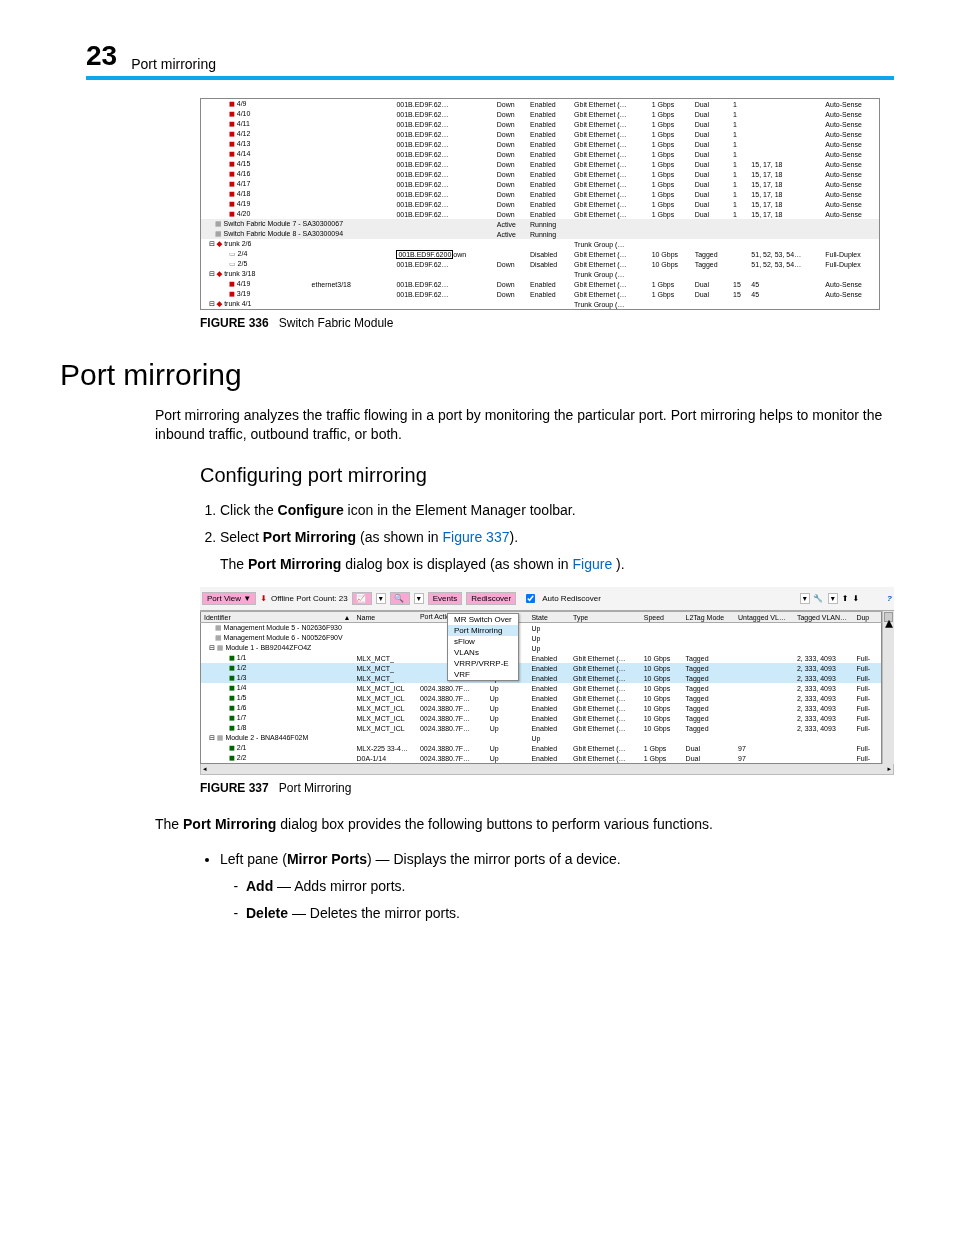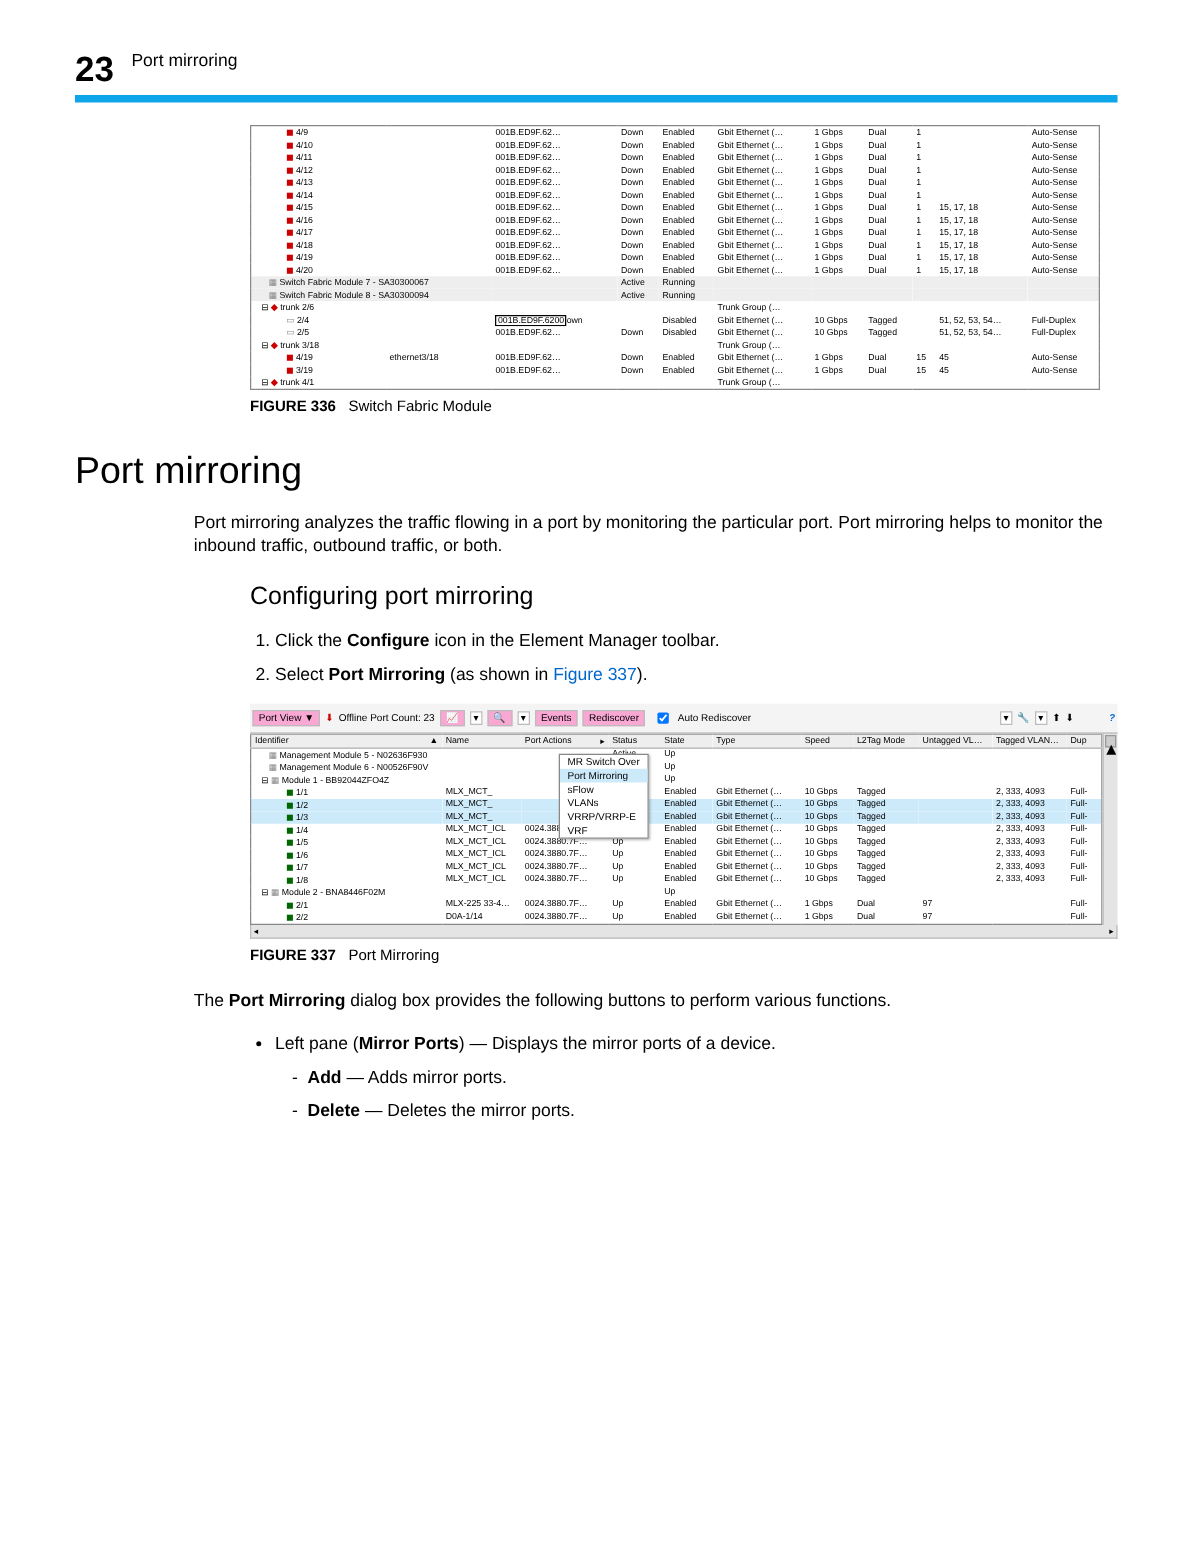--- a/index.html
+++ b/index.html
@@ -5,24 +5,25 @@
   body {
     font-family: Arial, Helvetica, sans-serif;
     margin: 0;
     padding: 40px 60px;
     color: #000;
     background: #fff;
     width: 834px;
   }
   .page-header {
     display: flex;
-    align-items: flex-start;
-    border-bottom: 6px solid #0ea5e9;
+    align-items: flex-end;
+    border-bottom: 4px solid #0ea5e9;
     padding-bottom: 4px;
     margin-bottom: 18px;
+    margin-left: 26px;
   }
   .chapter-num {
     font-size: 28px;
     font-weight: bold;
     margin-right: 14px;
   }
   .header-title {
     font-size: 14px;
   }
   .figure-block {
@@ -428,20 +429,23 @@
 <div class="body-text">Port mirroring analyzes the traffic flowing in a port by monitoring the particular port. Port mirroring helps to monitor the inbound traffic, outbound traffic, or both.</div>
 
 <h2 class="subsection">Configuring port mirroring</h2>
 
 <ol class="steps">
   <li>
     <span>Click the </span><span class="bold">Configure</span><span> icon in the Element Manager toolbar.</span>
   </li>
   <li>
     <span>Select </span><span class="bold">Port Mirroring</span><span> (as shown in </span><span class="link">Figure 337</span><span>).</span>
+    <div style="margin-top:8px">
+      <span>The </span><span class="bold">Port Mirroring</span><span> dialog box is displayed (as shown in </span><span class="link">Figure </span><span>).</span>
+    </div>
   </li>
 </ol>
 
 <div class="figure-block rel" style="margin-top:12px">
   <div class="toolbar">
     <span class="tbtn"><span>Port View</span> ▼</span>
     <span style="color:#c00">⬇</span>
     <span>Offline Port Count: 23</span>
     <span class="tbtn">📈</span>
       <span class="dd">▾</span>
@@ -669,21 +673,21 @@
   <div class="scrollbar">
         <div style="height:8px;background:#ccc;border:1px solid #999;margin:1px">▴</div>
       </div>
   </div>
   <div style="display:flex;background:#e4e4e4;border:1px solid #bbb;border-top:none;height:10px;align-items:center">
     <span style="font-size:7px;padding:0 2px">◂</span>
       <div style="flex:1"></div>
       <span style="font-size:7px;padding:0 2px">▸</span>
   </div>
 
-  <div class="menu-pop" style="top:40px;left:247px">
+  <div class="menu-pop" style="top:26px;left:247px">
     <div>MR Switch Over</div>
     <div class="hi">Port Mirroring</div>
     <div>sFlow</div>
     <div>VLANs</div>
     <div>VRRP/VRRP-E</div>
     <div>VRF</div>
   </div>
 </div>
 <div class="fig-caption">
   <span class="fc-label">FIGURE 337</span>

